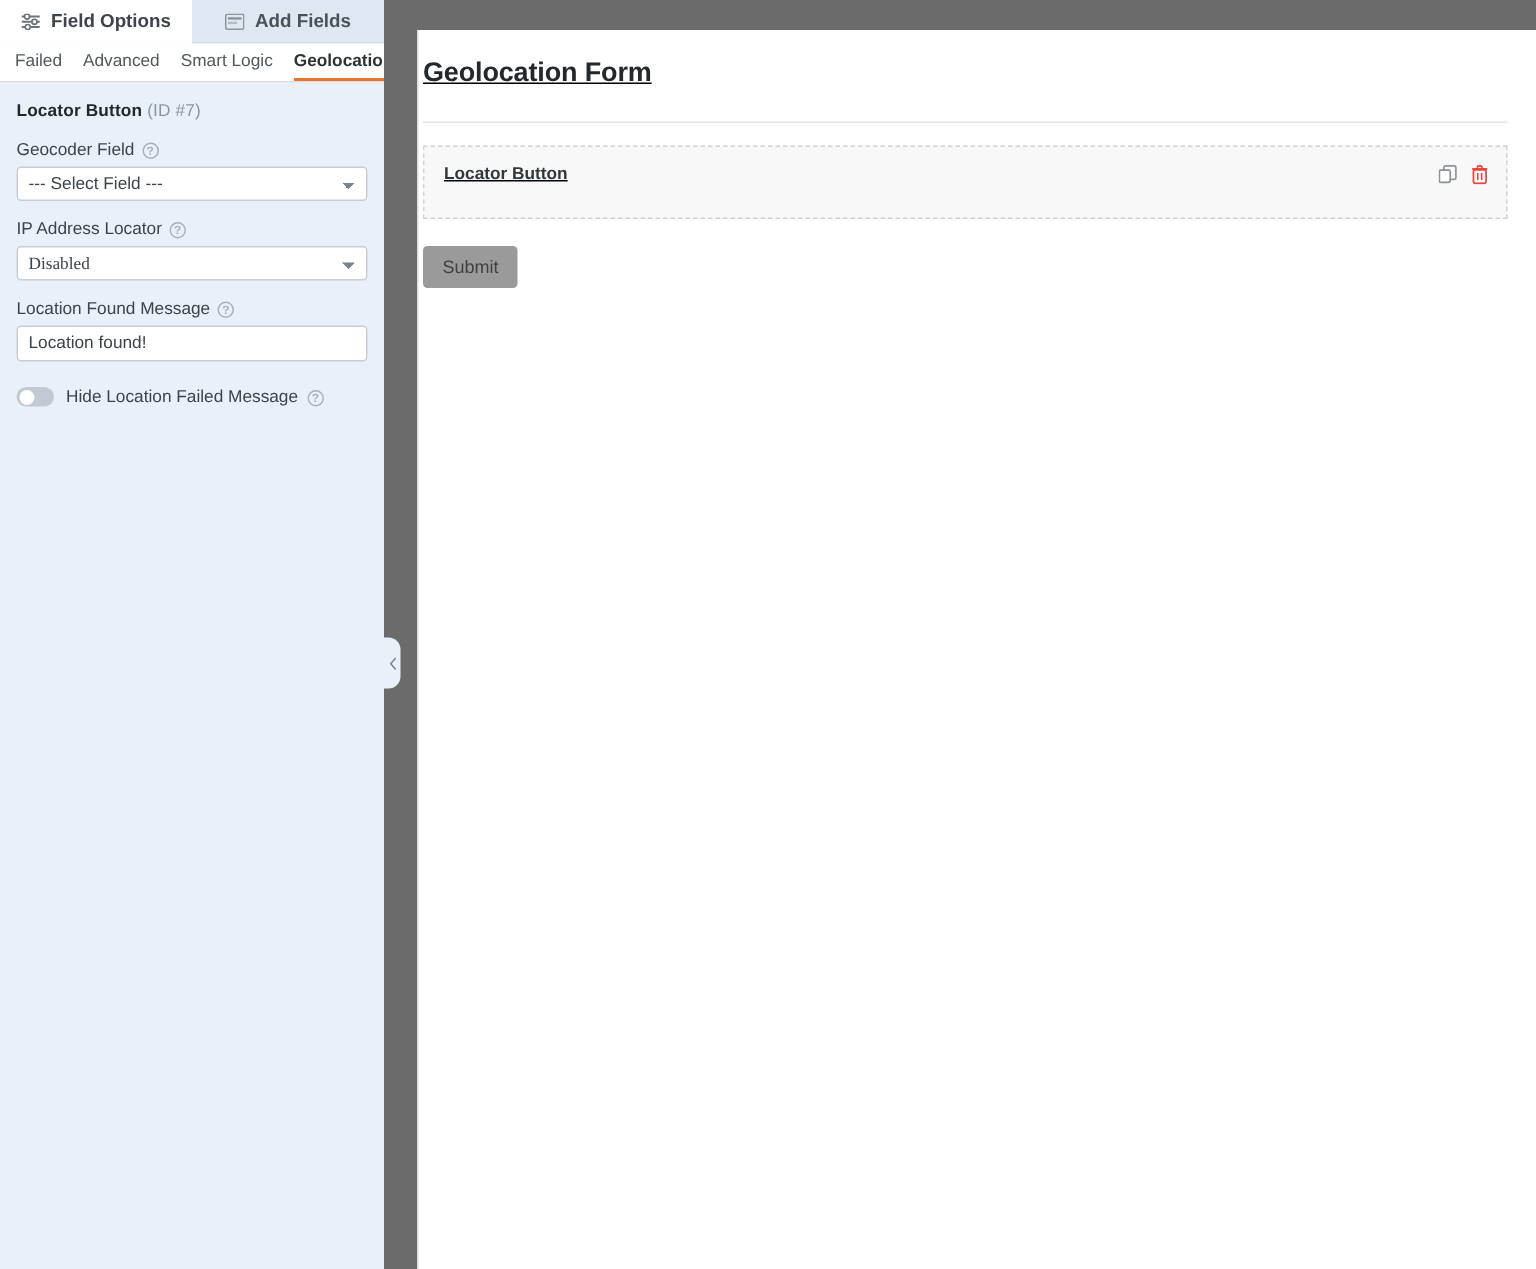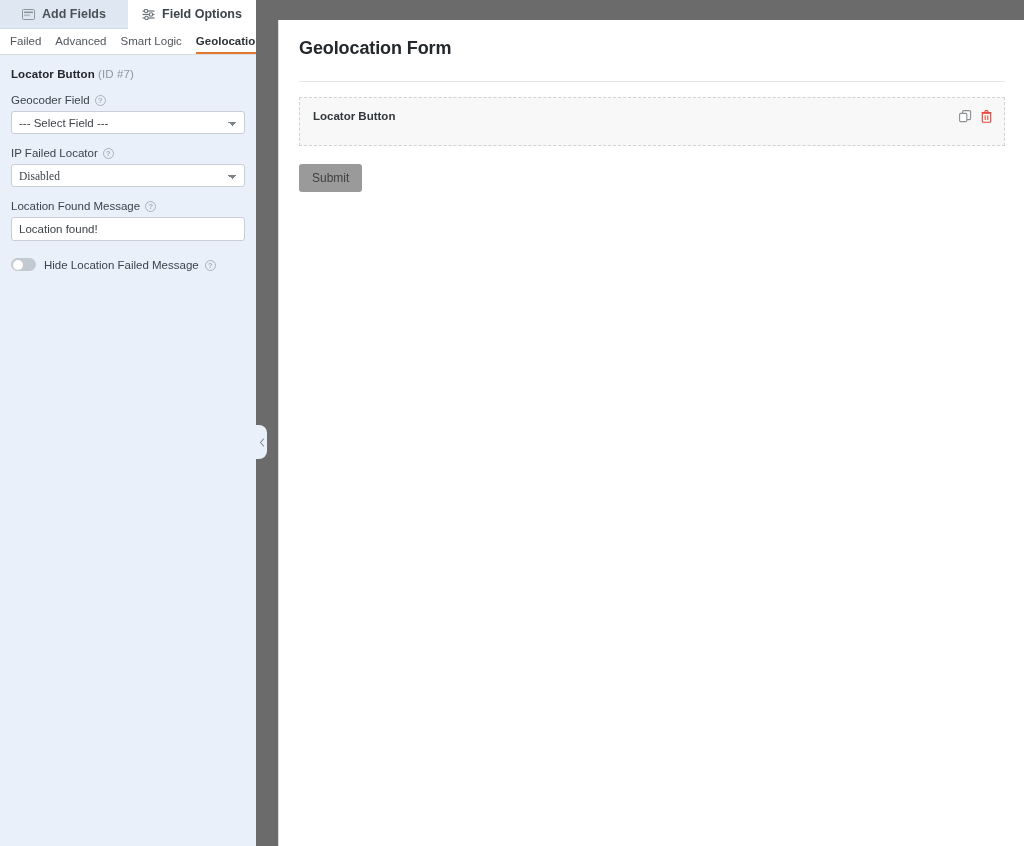--- a/index.html
+++ b/index.html
@@ -209,21 +209,21 @@
 
   
   #preview {
     position: absolute;
     left: 278px; top: 20px;
     width: 746px; height: 826px;
     background: #ffffff;
     border-left: 1px solid #dcdcde;
     overflow: hidden;
   }
-  .pv-inner { padding: 18px 19px 0 20px; }
+  .pv-inner { padding: 18px 19px 0 3px; text-decoration: underline; }
 
   .form-title {
     font-size: 18px;
     font-weight: bold;
     color: #23282d;
     margin: 0 0 22px 0;
     letter-spacing: -.1px;
   }
   .title-rule {
     border: 0;
@@ -286,43 +286,43 @@
   }
 </style>
 </head>
 <body>
 
 <div id="app">
 
   <div id="sidebar">
 
     <div class="panel-tabs">
-      <div class="panel-tab">
-        <span class="tico">
-          <svg width="13" height="11" viewBox="0 0 13 11">
-            <rect x="0.5" y="0.5" width="12" height="10" rx="1" fill="none" stroke="#8d959c"></rect>
-            <rect x="2" y="2.5" width="9" height="1.6" fill="#8d959c"></rect>
-            <rect x="2" y="5.5" width="6" height="1.6" fill="#b3bac1"></rect>
-          </svg>
-        </span>
-        <span>Add Fields</span>
-      </div>
       <div class="panel-tab active">
         <span class="tico">
           <svg width="13" height="11" viewBox="0 0 13 11">
             <line x1="0.5" y1="2" x2="12.5" y2="2" stroke="#6b737a" stroke-width="1.2"></line>
             <line x1="0.5" y1="5.5" x2="12.5" y2="5.5" stroke="#6b737a" stroke-width="1.2"></line>
             <line x1="0.5" y1="9" x2="12.5" y2="9" stroke="#6b737a" stroke-width="1.2"></line>
             <circle cx="4" cy="2" r="1.7" fill="#fff" stroke="#6b737a" stroke-width="1.1"></circle>
             <circle cx="9" cy="5.5" r="1.7" fill="#fff" stroke="#6b737a" stroke-width="1.1"></circle>
             <circle cx="4.5" cy="9" r="1.7" fill="#fff" stroke="#6b737a" stroke-width="1.1"></circle>
           </svg>
         </span>
         <span>Field Options</span>
       </div>
+      <div class="panel-tab">
+        <span class="tico">
+          <svg width="13" height="11" viewBox="0 0 13 11">
+            <rect x="0.5" y="0.5" width="12" height="10" rx="1" fill="none" stroke="#8d959c"></rect>
+            <rect x="2" y="2.5" width="9" height="1.6" fill="#8d959c"></rect>
+            <rect x="2" y="5.5" width="6" height="1.6" fill="#b3bac1"></rect>
+          </svg>
+        </span>
+        <span>Add Fields</span>
+      </div>
     </div>
 
     <div class="opt-tabs">
       <div class="opt-tab">Failed</div>
       <div class="opt-tab">Advanced</div>
       <div class="opt-tab">Smart Logic</div>
       <div class="opt-tab active">Geolocation</div>
     </div>
 
     <div class="sb-body">
@@ -337,21 +337,21 @@
           <span>Geocoder Field</span>
           <span class="help-ico">?</span>
         </div>
         <select class="sb-select">
           <option>--- Select Field ---</option>
         </select>
       </div>
 
       <div class="opt-group">
         <div class="opt-label">
-          <span>IP Failed Locator</span>
+          <span>IP Address Locator</span>
           <span class="help-ico">?</span>
         </div>
         <select class="sb-select narrow">
           <option>Disabled</option>
         </select>
       </div>
 
       <div class="opt-group">
         <div class="opt-label">
           <span>Location Found Message</span>

